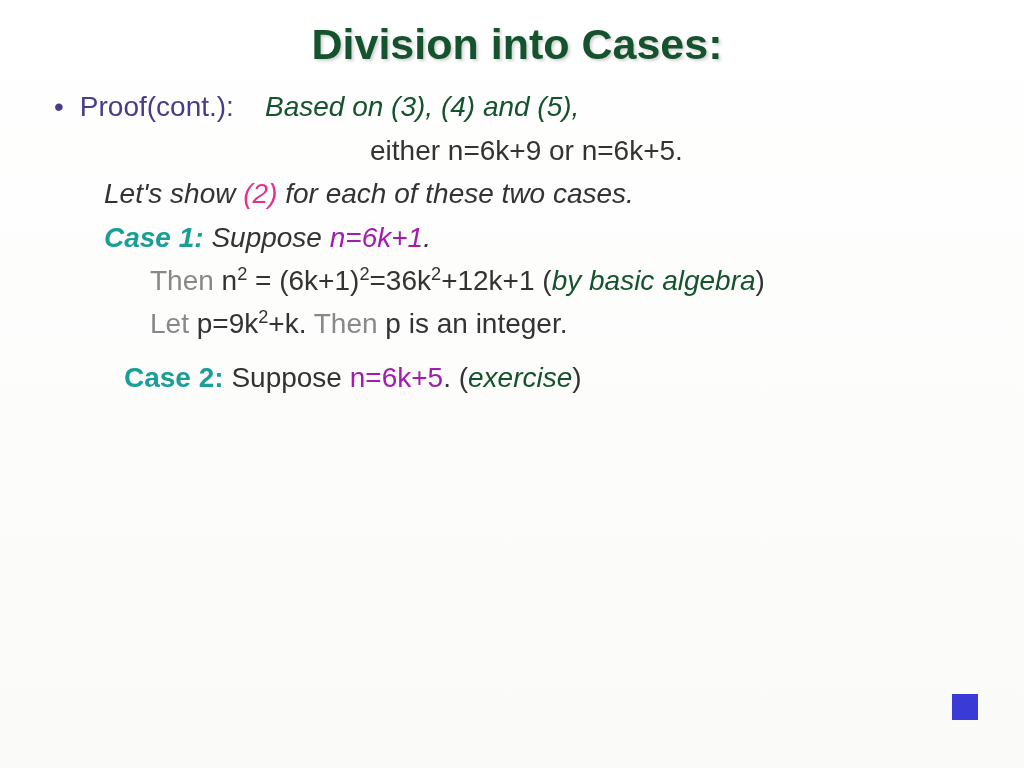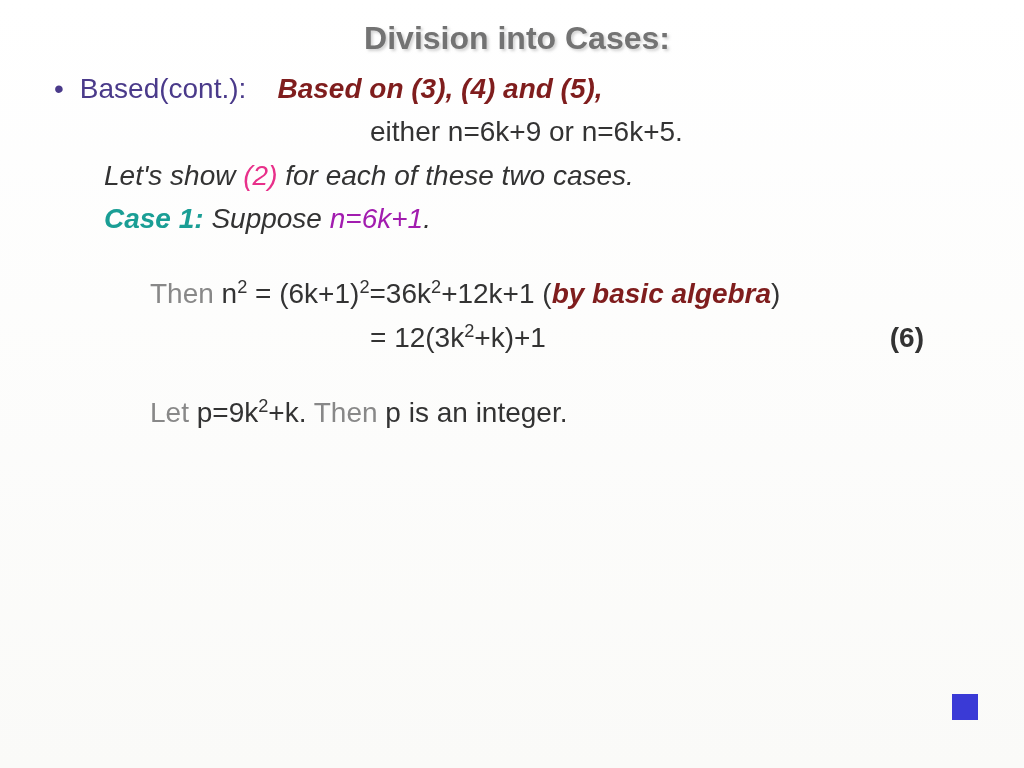--- a/index.html
+++ b/index.html
@@ -10,52 +10,52 @@
     background: linear-gradient(to bottom, #ffffff 0%, #fafaf8 100%);
     font-family: Arial, Helvetica, sans-serif;
     overflow: hidden;
     position: relative;
   }
   .slide {
     padding: 20px 40px 20px 50px;
   }
   .title {
     text-align: center;
-    font-size: 32px;
+    font-size: 43px;
     font-weight: bold;
-    color: #737373;
+    color: #14532d;
     text-shadow: 2px 2px 3px rgba(180,180,180,0.6);
     line-height: 1.15;
-    margin-bottom: 10px;
+    margin-bottom: 16px;
   }
   .content {
     font-size: 28px;
     line-height: 1.55;
     color: #333;
   }
   .bullet {
     display: flex;
     align-items: flex-start;
   }
   .bullet-dot {
     color: #4a3a8a;
     font-size: 28px;
     margin-right: 16px;
     margin-left: 4px;
   }
   .proof-label { color: #4a3a8a; }
-  .green-italic { color: #7f1d1d; font-style: italic; font-weight: bold; }
+  .green-italic { color: #14532d; font-style: italic; }
   .pink { color: #e8308a; }
   .teal-bold { color: #1a9e95; font-weight: bold; margin-top: 31px; }
   .teal { color: #a21caf; }
   .gray { color: #888; }
   .bold { font-weight: bold; }
   sup { font-size: 0.65em; vertical-align: super; line-height: 0; }
   .indent1 { padding-left: 54px; font-style: italic; }
-  .indent2 { padding-left: 100px; margin-top: 32px; }
+  .indent2 { padding-left: 100px; }
   .indent-deep { padding-left: 320px; }
   .row-6 { display:flex; justify-content:space-between; padding-left:320px; padding-right:60px;}
   .qed {
     position: absolute;
     right: 46px;
     bottom: 48px;
     width: 26px;
     height: 26px;
     background: #3a3ad6;
   }
@@ -67,21 +67,21 @@
 
   <div class="title">
     <span>Division into Cases:</span><br>
   </div>
 
   <div class="content">
 
     <div class="bullet">
       <span class="bullet-dot">•</span>
       <div>
-        <span class="proof-label">Based(cont.):</span>
+        <span class="proof-label">Proof(cont.):</span>
         <span>&nbsp;&nbsp;</span>
         <span class="green-italic">Based on (3), (4) and (5),</span>
       </div>
     </div>
 
     <div class="indent-deep">
       <span>either n=6k+9 or n=6k+5.</span>
     </div>
 
     <div class="indent1">
@@ -89,28 +89,27 @@
     </div>
 
     <div class="indent1">
       <span class="teal-bold">Case 1:</span><span>  Suppose </span><span class="teal">n=6k+1</span><span>.</span>
     </div>
 
     <div class="indent2">
       <span class="gray">Then</span><span> n</span><sup>2</sup><span> = (6k+1)</span><sup>2</sup><span>=36k</span><sup>2</sup><span>+12k+1  (</span><span class="green-italic">by basic algebra</span><span>)</span>
     </div>
 
-    <div class="row-6">
-      <span><span>= 12(3k</span><sup>2</sup><span>+k)+1</span></span>
-      <span class="bold">(6)</span>
-    </div>
 
     <div class="indent2">
       <span class="gray">Let</span><span> p=9k</span><sup>2</sup><span>+k.  </span><span class="gray">Then</span><span> p is an integer.</span>
     </div>
 
 
 
+    <div style="padding-left:74px; margin-top:10px;">
+      <span class="teal-bold">Case 2:</span><span> Suppose </span><span class="teal">n=6k+5</span><span>.  (</span><span class="green-italic">exercise</span><span>)</span>
+    </div>
 
   </div>
 </div>
 
 <div class="qed"></div>
 
 </body></html>

